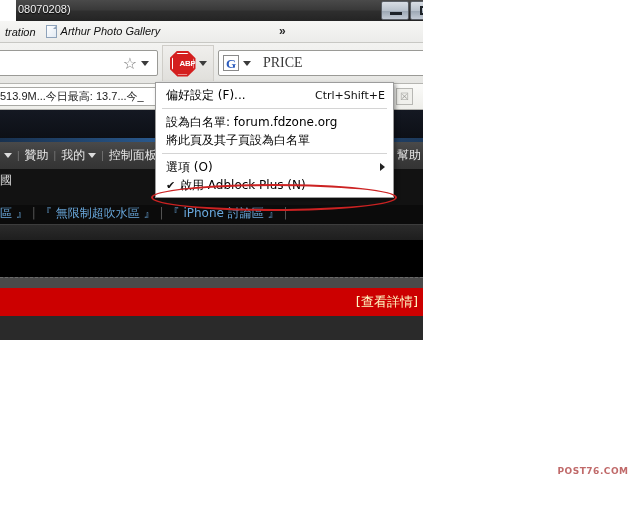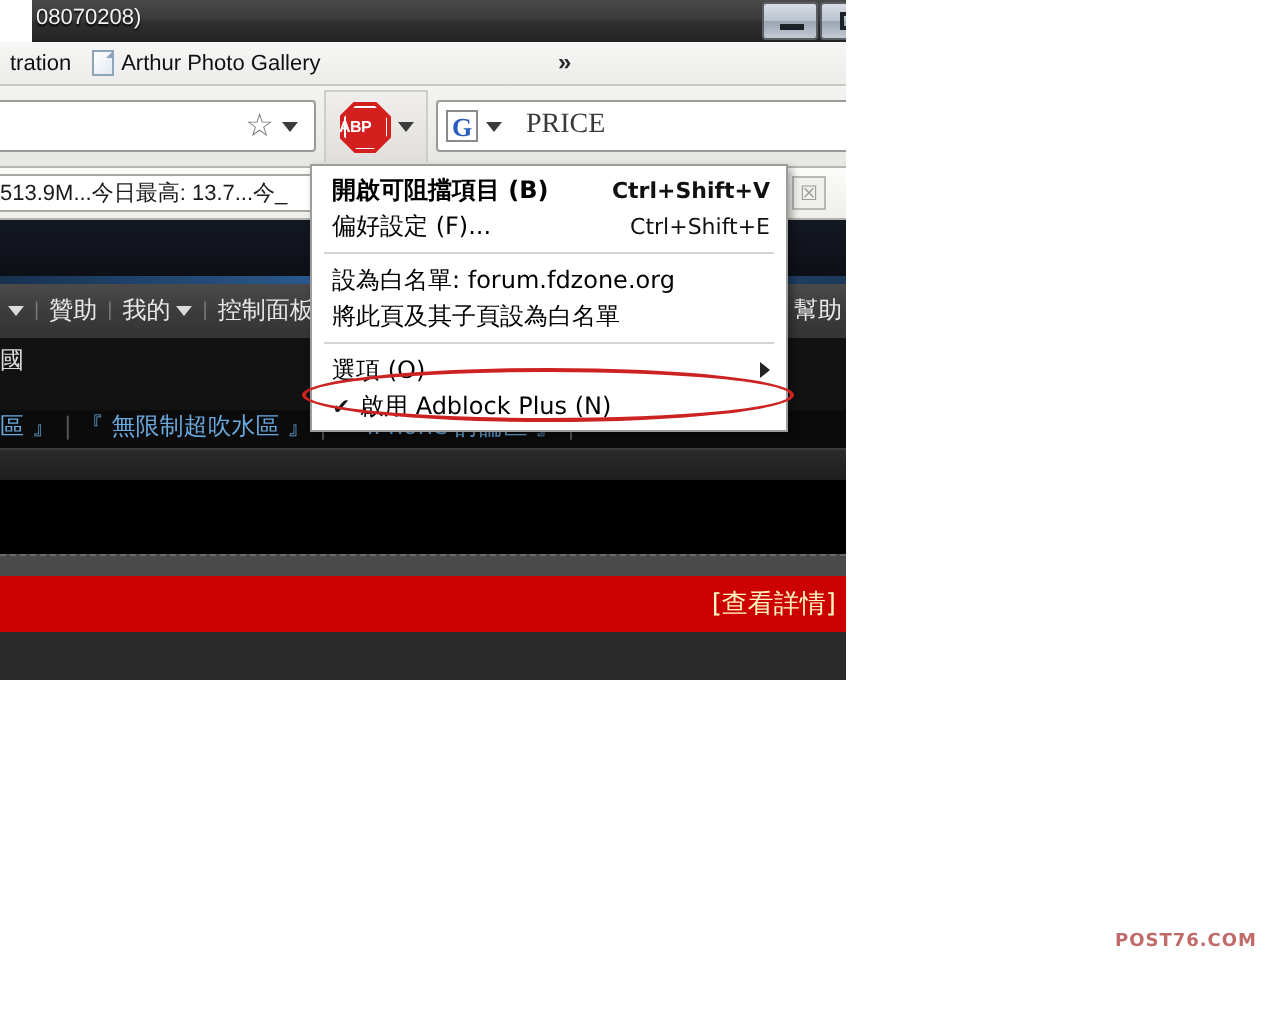--- a/index.html
+++ b/index.html
@@ -47,23 +47,23 @@
   }
 
   
   .bookmarksbar {
     position: absolute; left: 0; top: 21px; width: 423px; height: 22px;
     background: linear-gradient(to bottom, #f6f6f4 0%, #ececea 100%);
     border-bottom: 1px solid #c8c8c4;
     display: flex; align-items: center;
   }
   .bm-item {
-    display: flex; align-items: flex-end; gap: 4px;
+    display: flex; align-items: flex-start; gap: 4px;
     font-size: 11px; color: #101010;
-    padding: 2px 5px; white-space: nowrap;
+    padding: 2px 5px; white-space: nowrap; font-style: italic;
   }
   .page-icon {
     width: 11px; height: 13px;
     background: linear-gradient(to bottom right, #ffffff 0%, #e2eaf3 100%);
     border: 1px solid #8fa3ba;
     position: relative; display: inline-block;
   }
   .page-icon::after {
     content: ""; position: absolute; right: -1px; top: -1px;
     border-left: 4px solid transparent; border-bottom: 4px solid #8fa3ba;
@@ -96,21 +96,21 @@
   .abp-btn {
     position: absolute; left: 162px; top: 2px; width: 52px; height: 36px;
     background: linear-gradient(to bottom, #f0efed 0%, #e0dfdb 100%);
     border: 1px solid #cfcdc8; border-bottom: none;
     display: flex; align-items: center; justify-content: center; gap: 3px;
   }
   .abp-logo {
     width: 26px; height: 26px;
     background: #d41f1f;
     clip-path: polygon(30% 0%, 70% 0%, 100% 30%, 100% 70%, 70% 100%, 30% 100%, 0% 70%, 0% 30%);
-    display: flex; align-items: center; justify-content: flex-start;
+    display: flex; align-items: center; justify-content: flex-end;
     position: relative;
   }
   .abp-logo .ring {
     position: absolute; inset: 2px;
     border: 1px solid #ffffff;
     clip-path: polygon(30% 0%, 70% 0%, 100% 30%, 100% 70%, 70% 100%, 30% 100%, 0% 70%, 0% 30%);
   }
   .abp-logo .txt {
     font-size: 8px; font-weight: bold; color: #ffffff; letter-spacing: -0.3px;
     position: relative; z-index: 2;
@@ -366,24 +366,20 @@
       <div class="page-gray-strip"></div>
 
       <div class="redbar">
         <span class="detail cjk">[查看詳情]</span>
       </div>
 
       <div class="page-bottom-dark"></div>
     </div>
 
     <div class="abpmenu">
-      <div class="mrow bold cjk">
-        <span class="lbl">開啟可阻擋項目 (B)</span>
-        <span class="accel">Ctrl+Shift+V</span>
-      </div>
       <div class="mrow cjk">
         <span class="lbl">偏好設定 (F)...</span>
         <span class="accel">Ctrl+Shift+E</span>
       </div>
 
       <div class="msep"></div>
 
       <div class="mrow cjk">
         <span class="lbl">設為白名單: forum.fdzone.org</span>
       </div>

